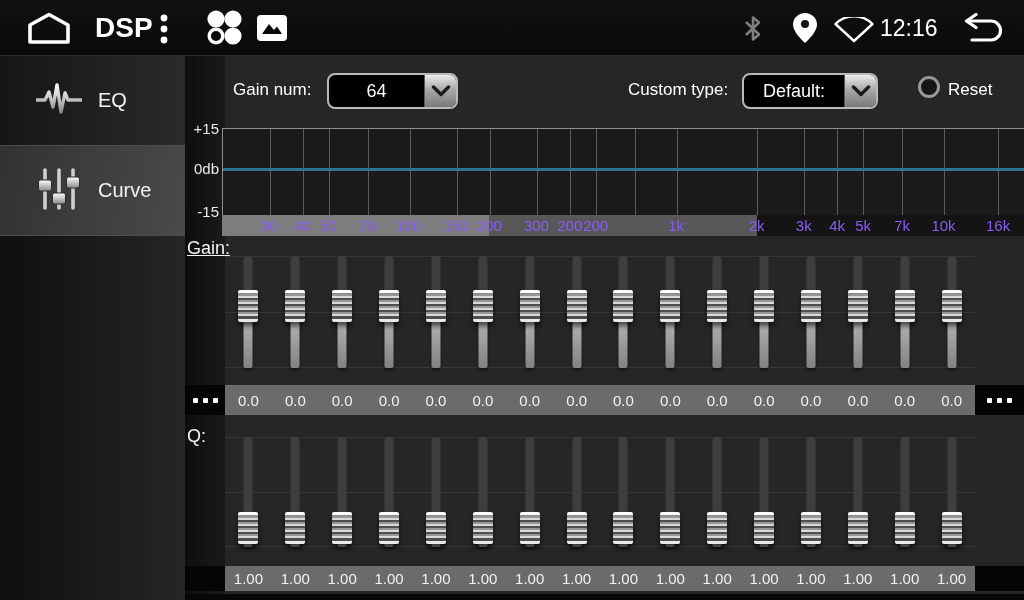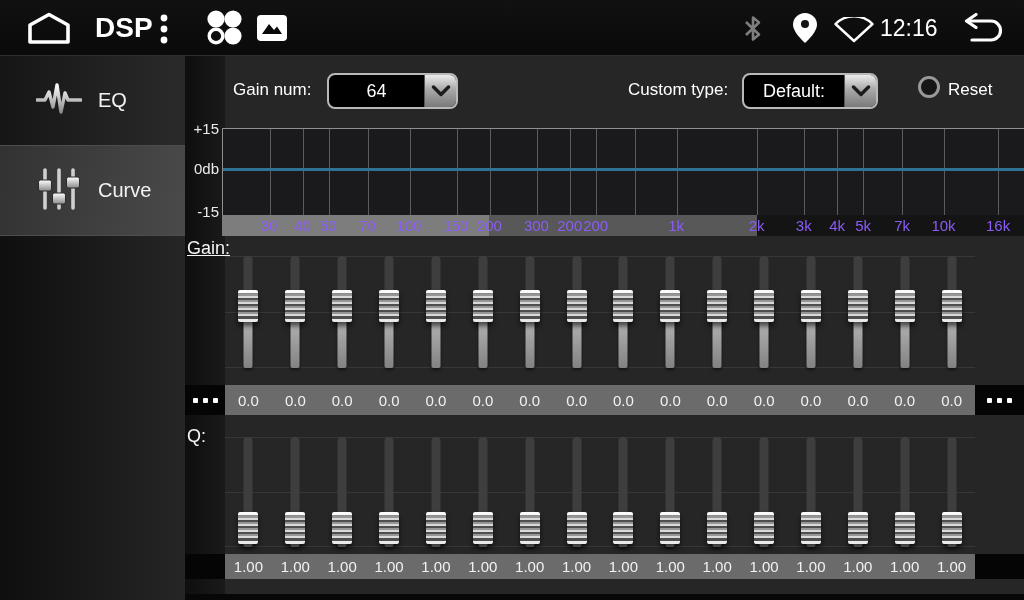--- a/index.html
+++ b/index.html
@@ -449,21 +449,21 @@
           <div class="track-up"></div>
           <div class="track-down"></div>
           <div class="thumb"></div>
         </div>
         <div class="band" style="--pos: 83%;">
           <div class="track-up"></div>
           <div class="track-down"></div>
           <div class="thumb"></div>
         </div>
       </div>
-    <div class="values-row" style="top:498px;height:25px;">
+    <div class="values-row" style="top:510px;height:25px;">
       <div class="end-cell left"></div>
       <div class="vals">
           <div class="vcell">1.00</div>
           <div class="vcell">1.00</div>
           <div class="vcell">1.00</div>
           <div class="vcell">1.00</div>
           <div class="vcell">1.00</div>
           <div class="vcell">1.00</div>
           <div class="vcell">1.00</div>
           <div class="vcell">1.00</div>

